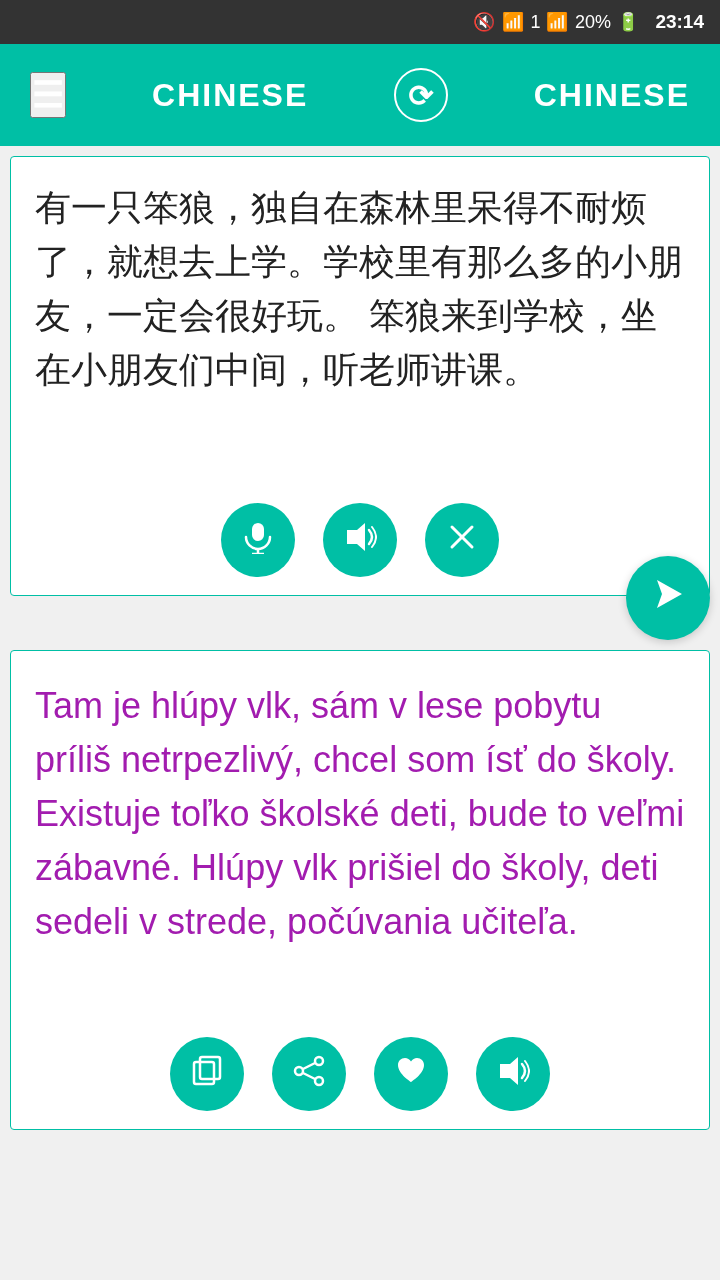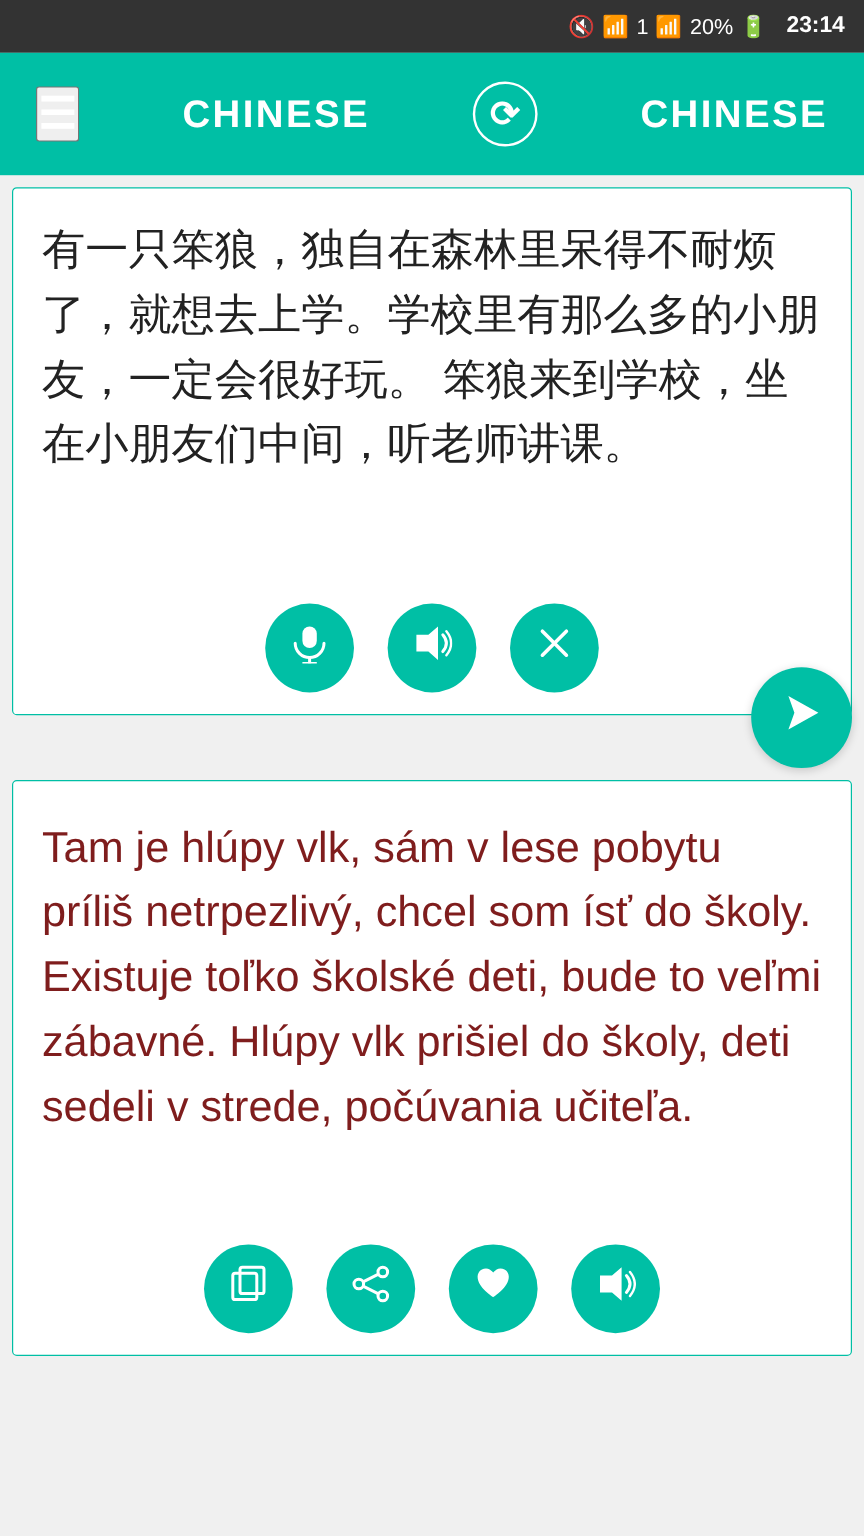--- a/index.html
+++ b/index.html
@@ -144,21 +144,21 @@
 
     
     .target-panel {
       min-height: 480px;
       margin-top: 10px;
     }
     .target-text {
       padding: 28px 24px 100px 24px;
       font-size: 36px;
       line-height: 1.5;
-      color: #7f1d1d;
+      color: #a21caf;
     }
 
     
     .bottom-action-row {
       position: absolute;
       bottom: 18px;
       left: 0;
       right: 0;
       display: flex;
       justify-content: center;

